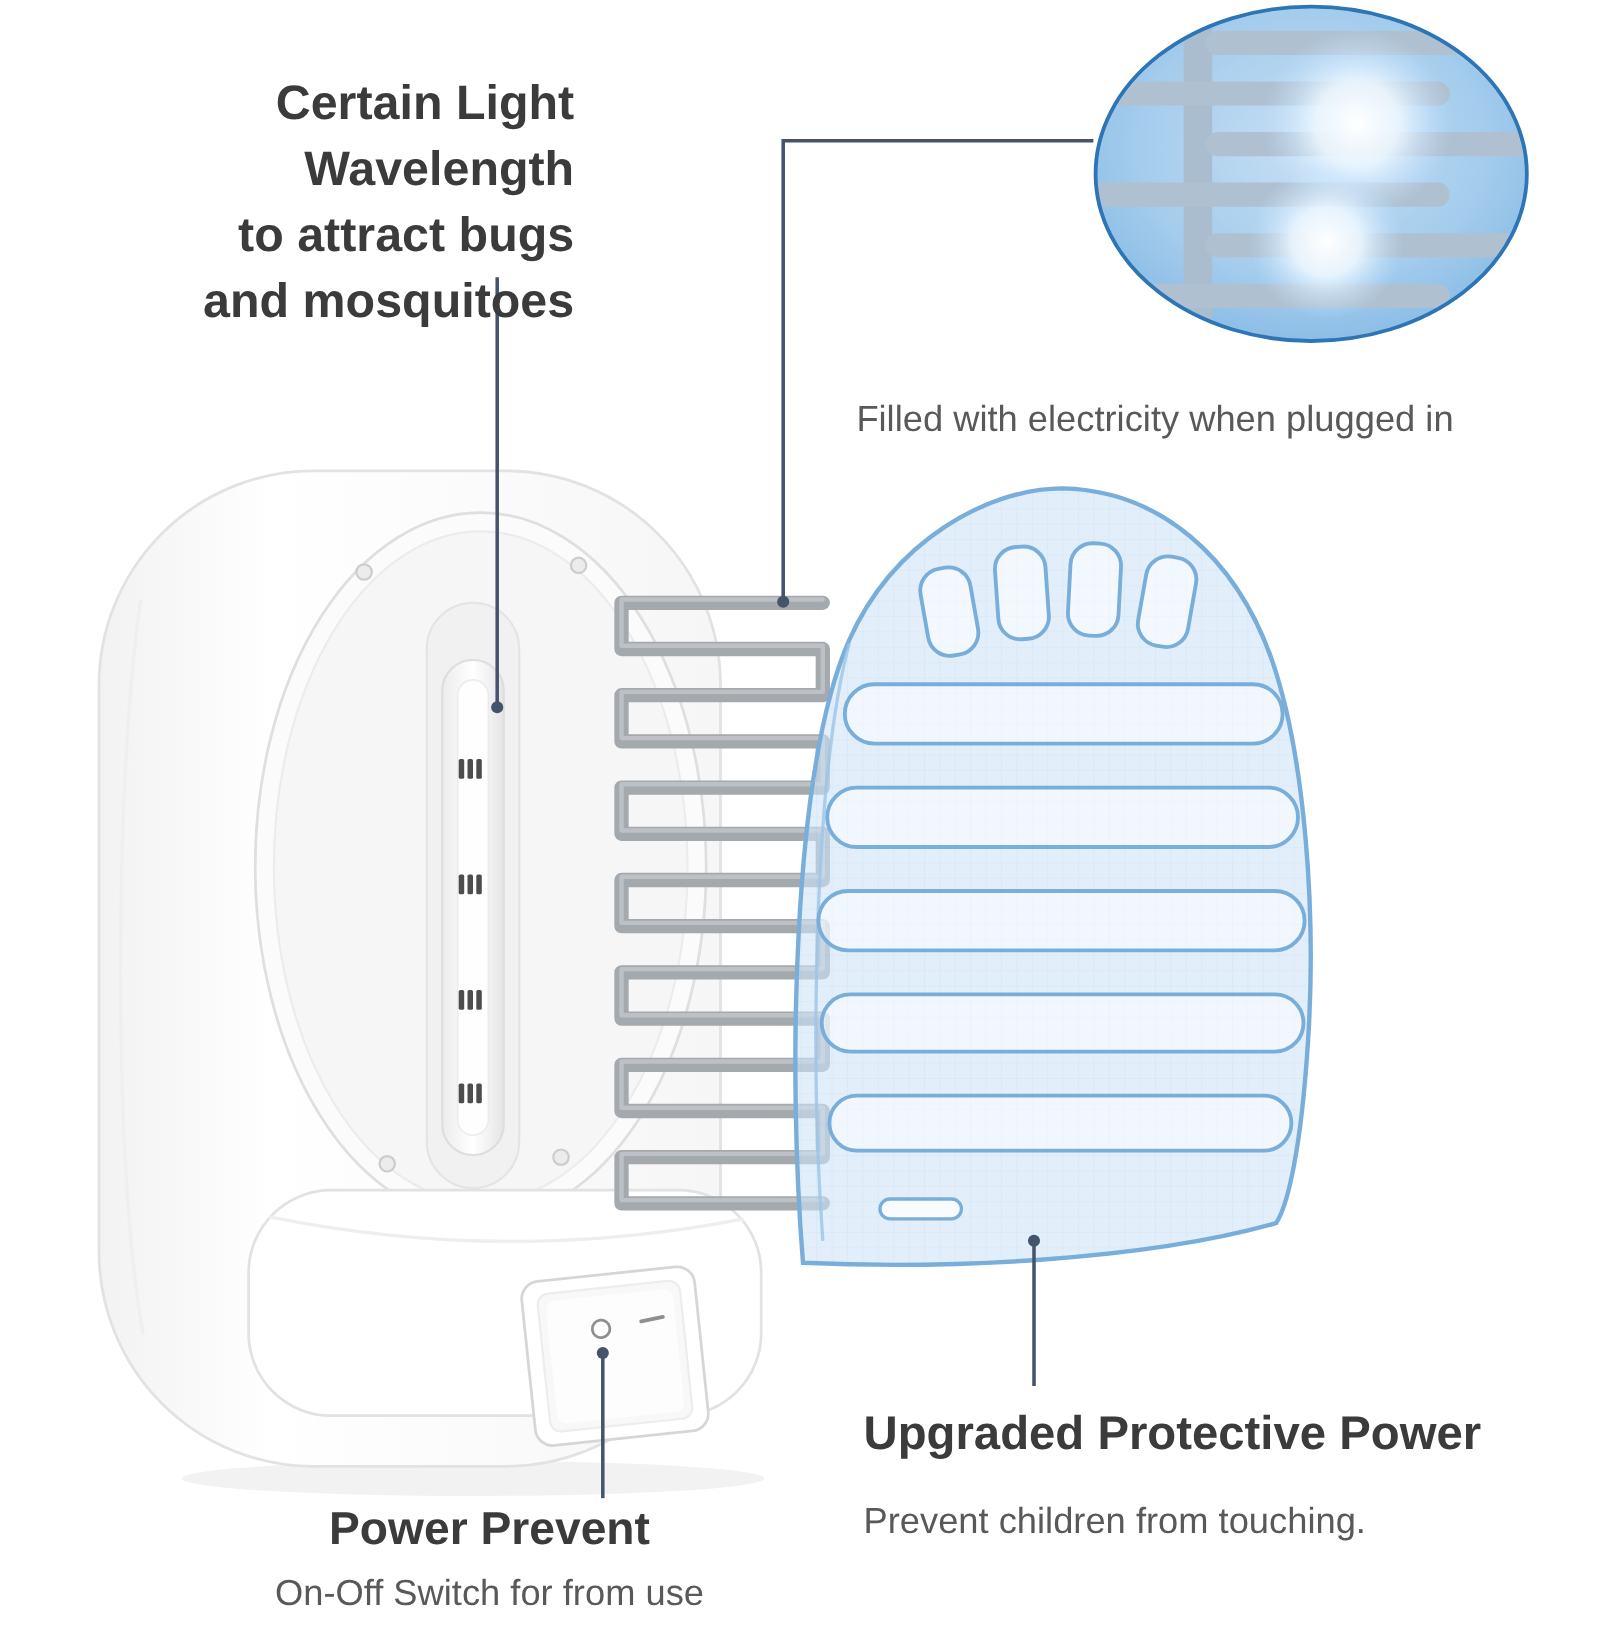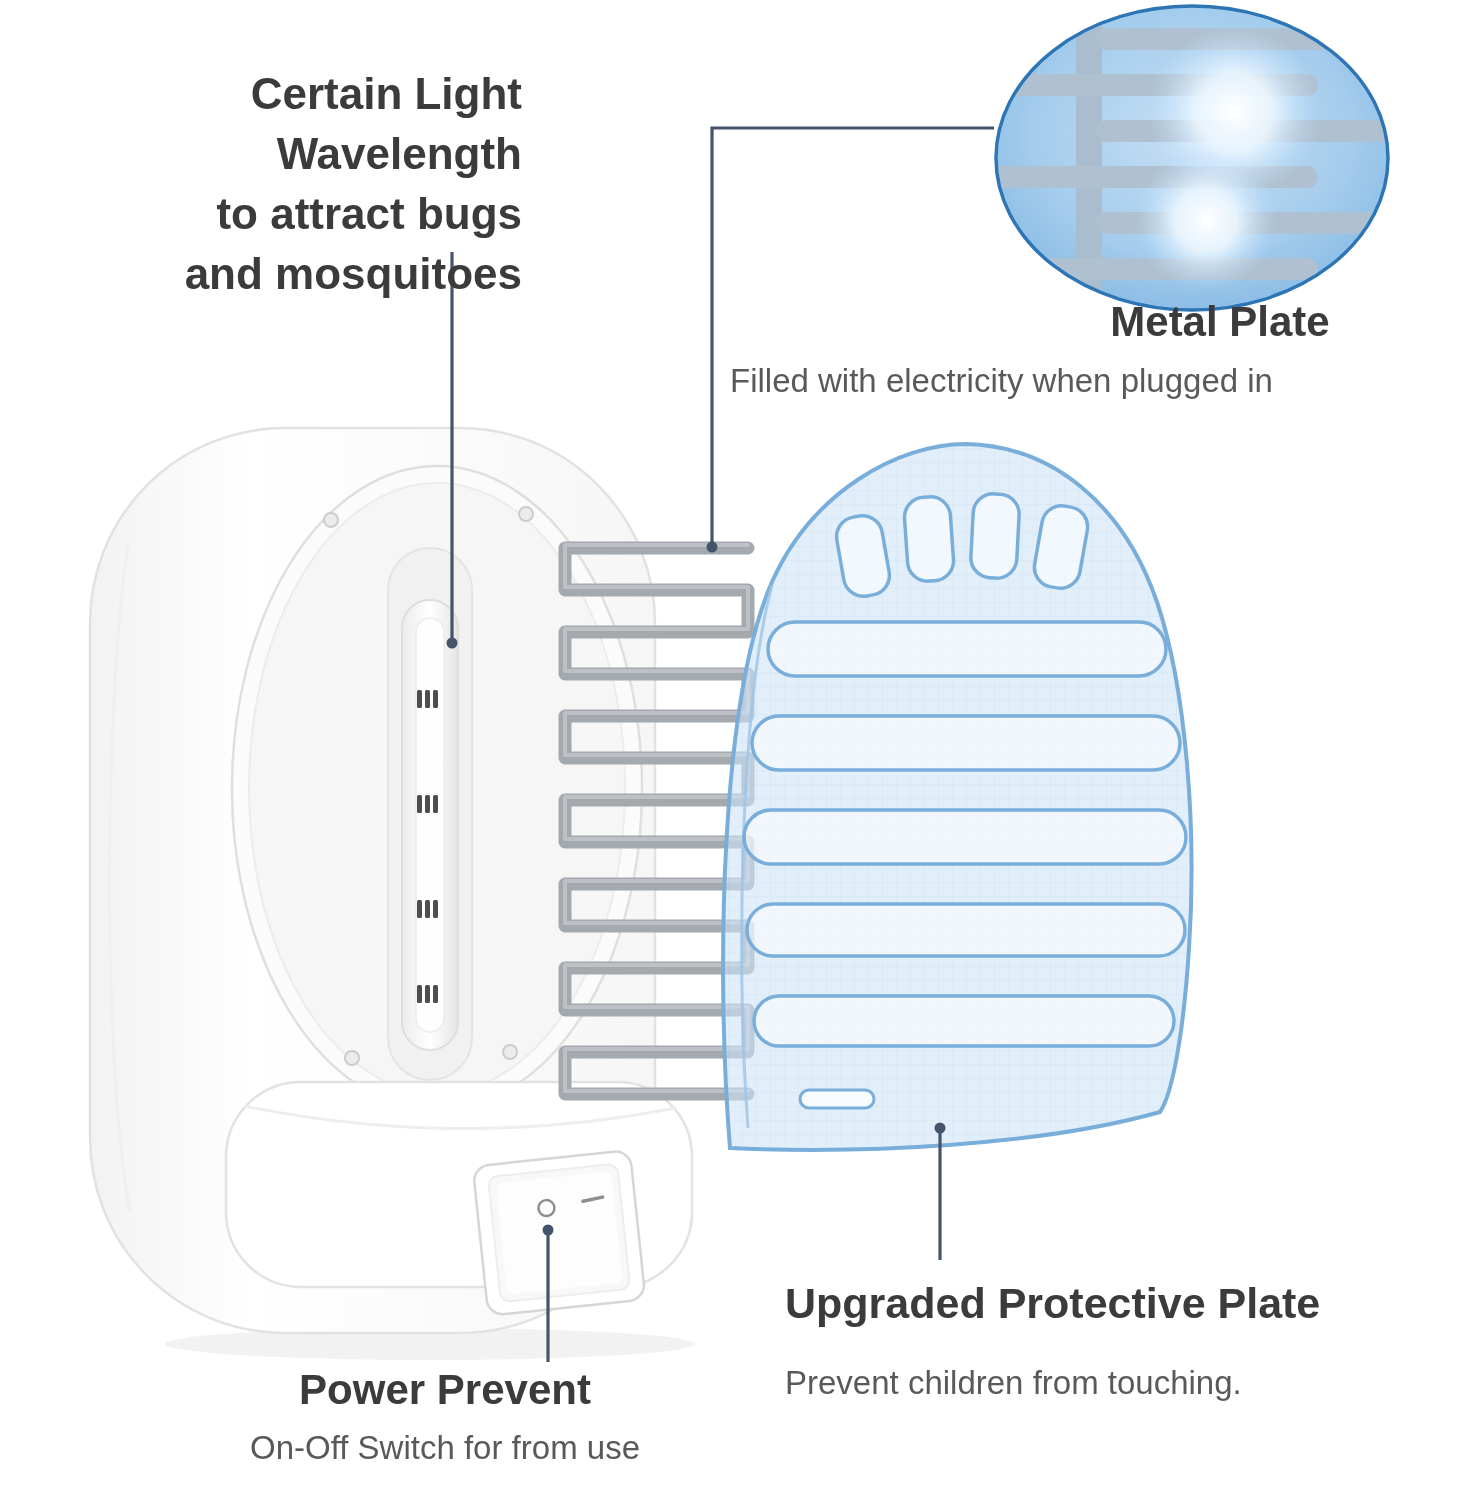--- a/index.html
+++ b/index.html
@@ -15,21 +15,21 @@
     left:0; top:64px; width:522px;
     text-align:right; font-size:44px; line-height:60px;
     font-weight:700; color:#3b3b3b;
   }
   .ann-metal-title {
     left:998px; top:298px; width:444px;
     text-align:center; font-size:42px; line-height:48px;
   }
   .ann-metal-sub {
     left:730px; top:360px; width:640px;
-    font-size:33px; line-height:42px;
+    text-align:center; font-size:33px; line-height:42px;
   }
   .ann-power-title {
     left:245px; top:1366px; width:400px;
     text-align:center; font-size:42px; line-height:48px;
   }
   .ann-power-sub {
     left:195px; top:1428px; width:500px;
     text-align:center; font-size:33px; line-height:40px;
   }
   .ann-cover { left:785px; top:1278px; width:660px; text-align:left; }
@@ -188,24 +188,23 @@
       </g>
     </g>
   </svg>
 
   <div class="ann ann-wavelength">
     <div>Certain Light Wavelength</div>
     <div>to attract bugs</div>
     <div>and mosquitoes</div>
   </div>
 
-  <div class="ann ann-metal-title heading">Metal Plate</div>
   <div class="ann ann-metal-sub subtext">Filled with electricity when plugged in</div>
 
   <div class="ann ann-power-title heading">Power Prevent</div>
   <div class="ann ann-power-sub subtext">On-Off Switch for from use</div>
 
   <div class="ann ann-cover">
-    <div class="heading cover-title">Upgraded Protective Plate</div>
+    <div class="heading cover-title">Upgraded Protective Power</div>
     <div class="subtext cover-sub first">Prevent children from touching.</div>
   </div>
 
 </div>
 
 </body></html>

